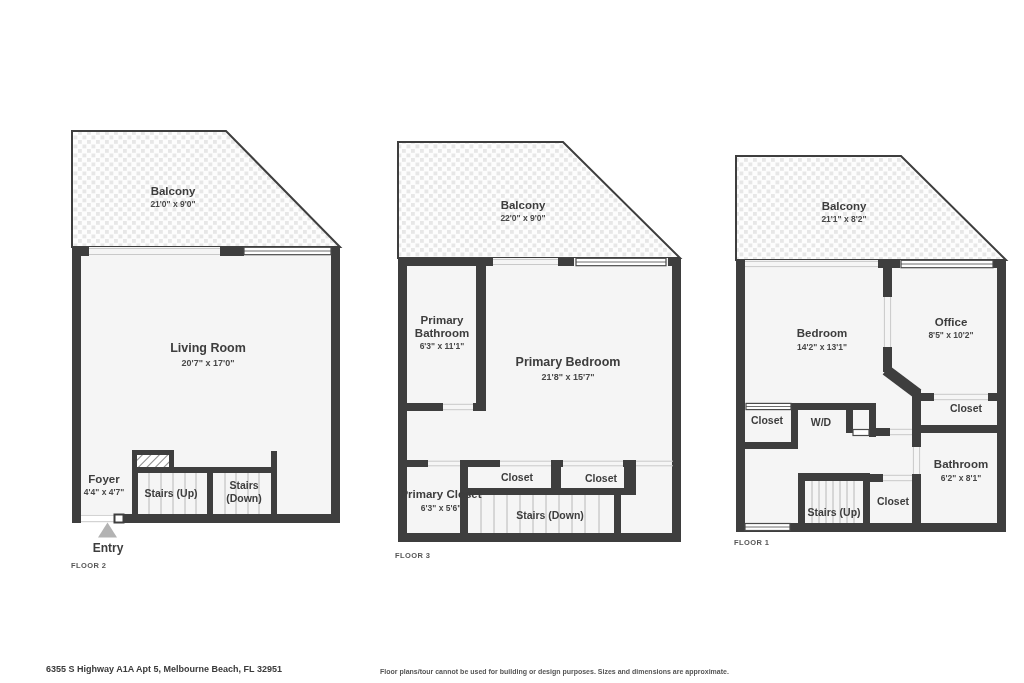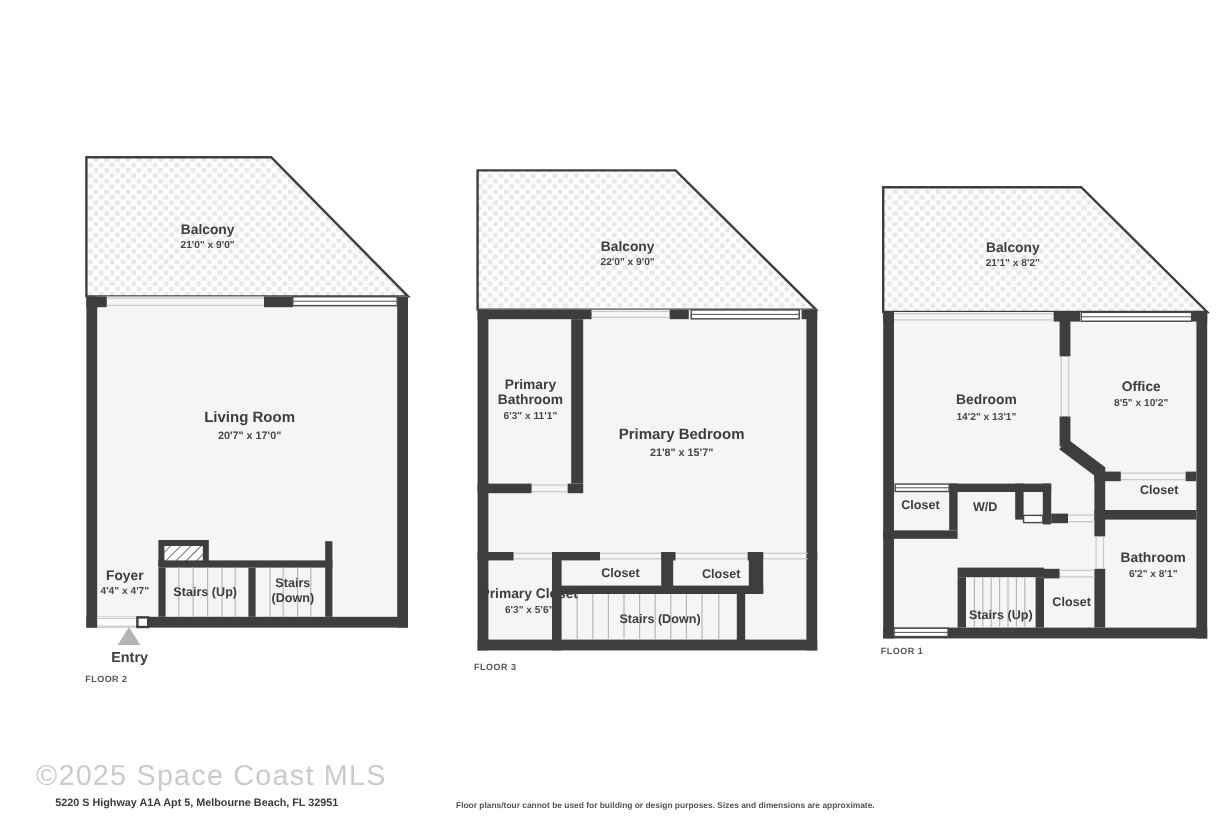--- a/index.html
+++ b/index.html
@@ -238,17 +238,16 @@
     <text x="739" y="424" class="small">Closet</text>
     <text x="793" y="426" class="small">W/D</text>
     <text x="933" y="468" class="rname">Bathroom</text>
     <text x="933" y="481" class="rdim">6'2" x 8'1"</text>
     <text x="806" y="516" class="small">Stairs (Up)</text>
     <text x="865" y="505" class="small">Closet</text>
     <text x="706" y="545" class="floorlbl">FLOOR 1</text>
   </g>
 </svg>
 
-<div class="footer-watermark">©2025 Space Coast MLS</div>
-<div class="footer-address">5220 S Highway A1A Apt 5, Melbourne Beach, FL 32951</div>
+<div class="footer-address">6355 S Highway A1A Apt 5, Melbourne Beach, FL 32951</div>
 <div class="footer-disclaimer">Floor plans/tour cannot be used for building or design purposes. Sizes and dimensions are approximate.</div>
 
 </div>
 
 </body></html>

